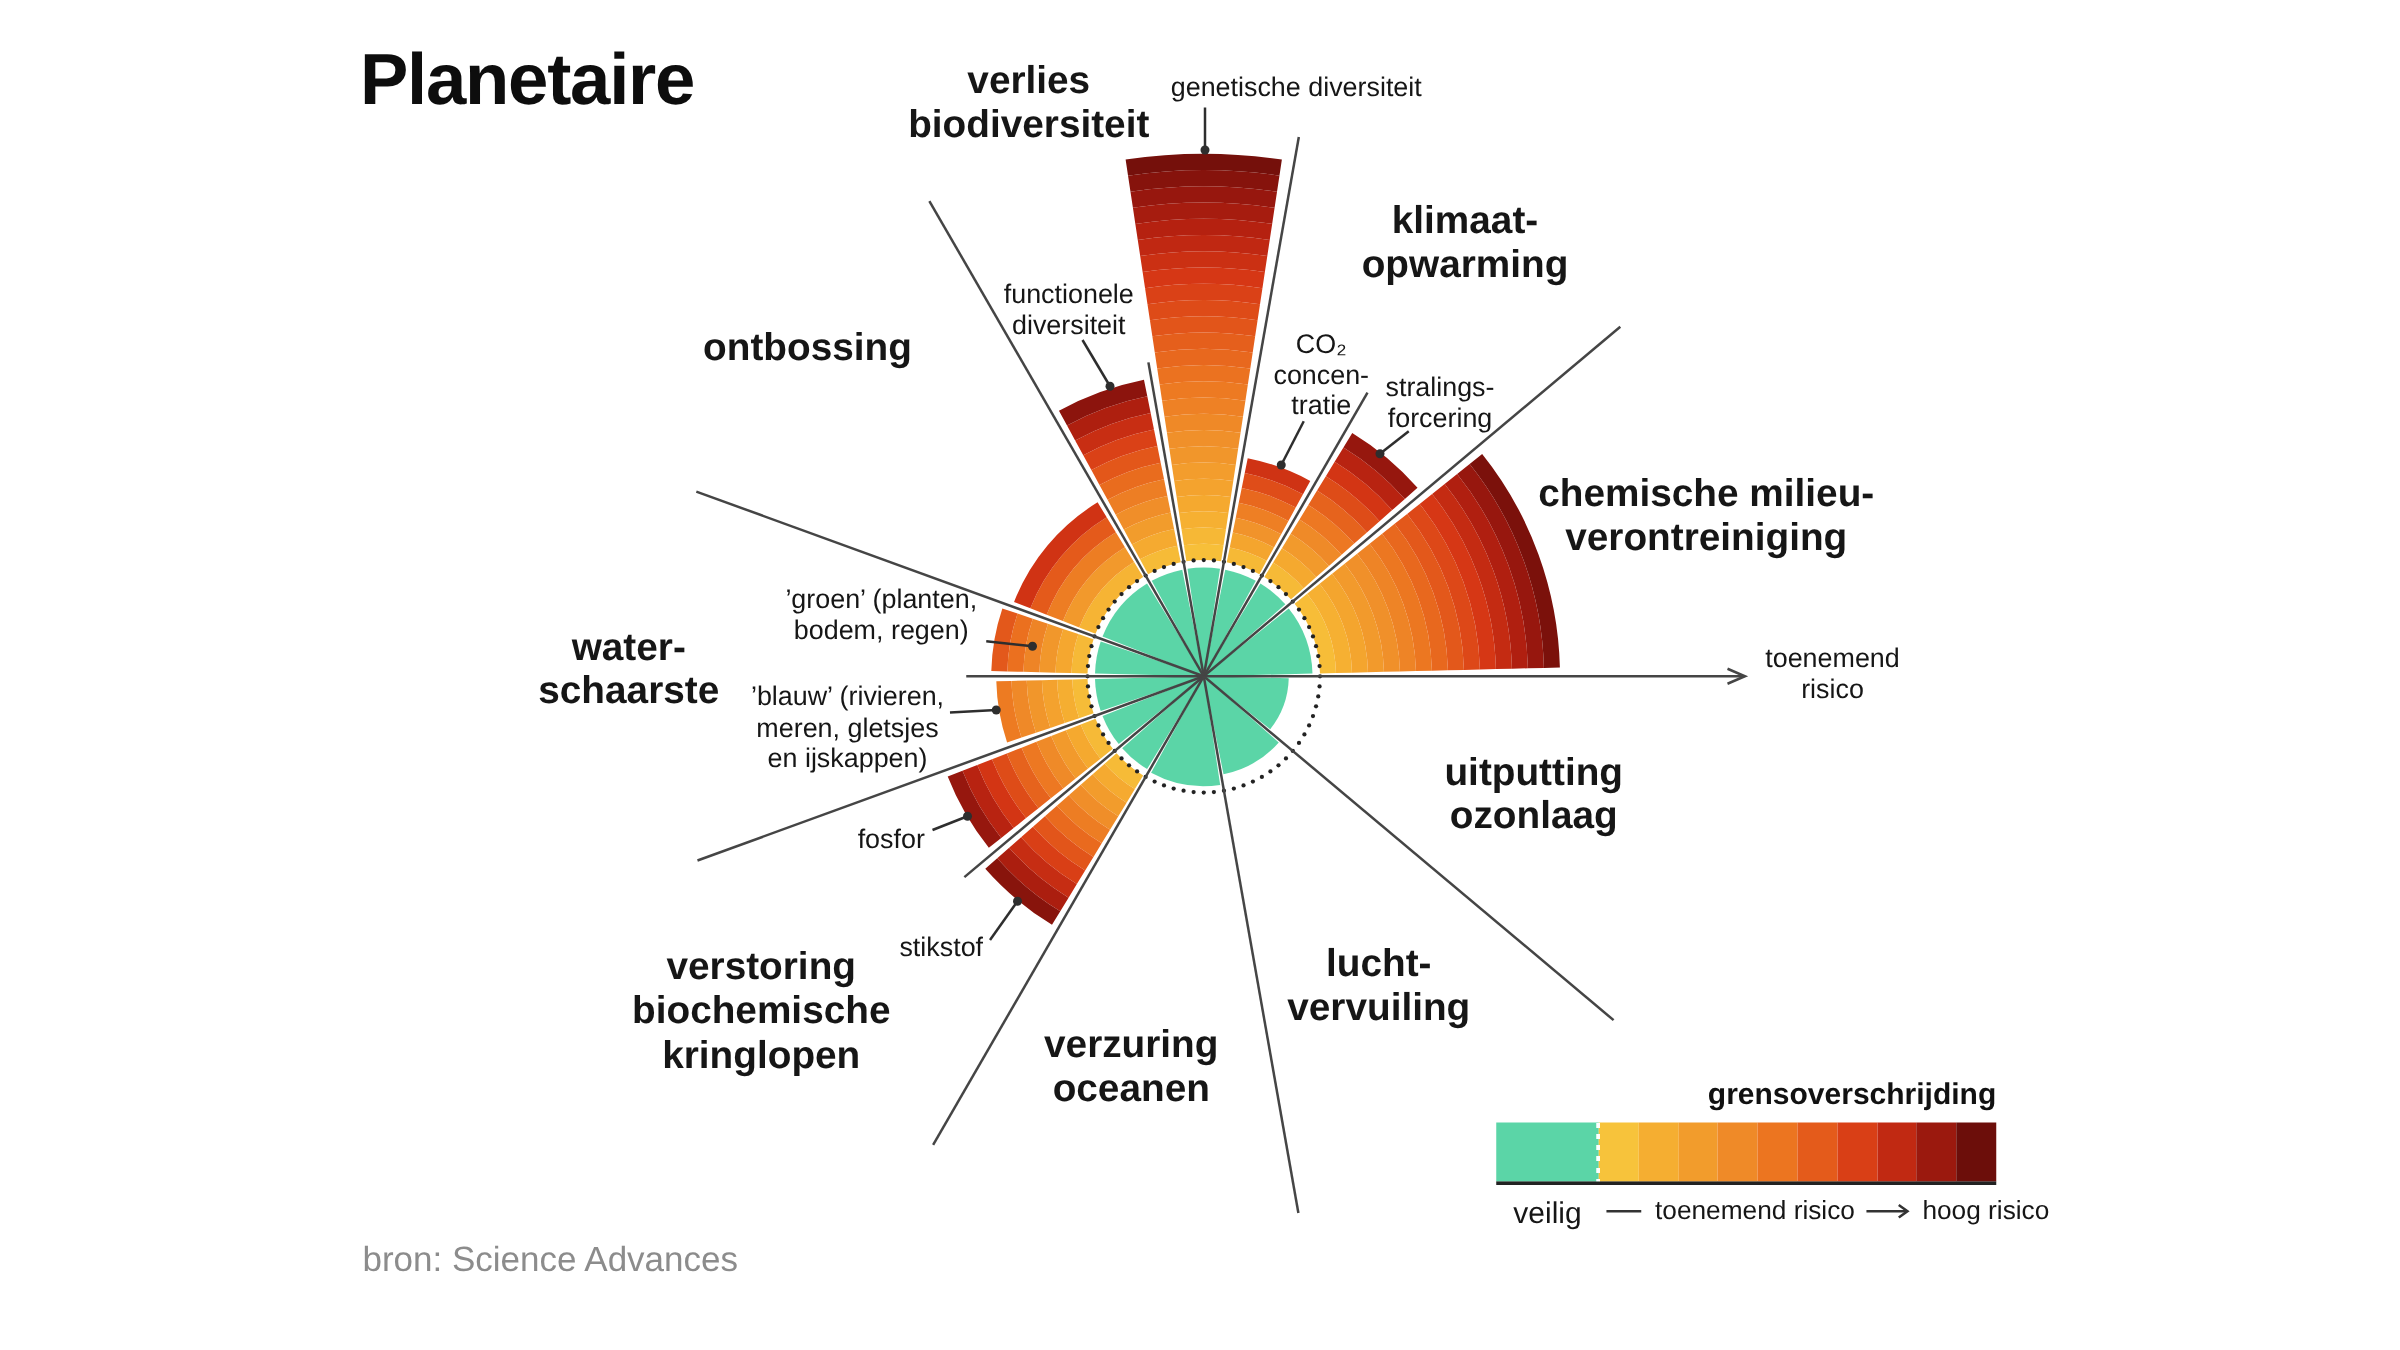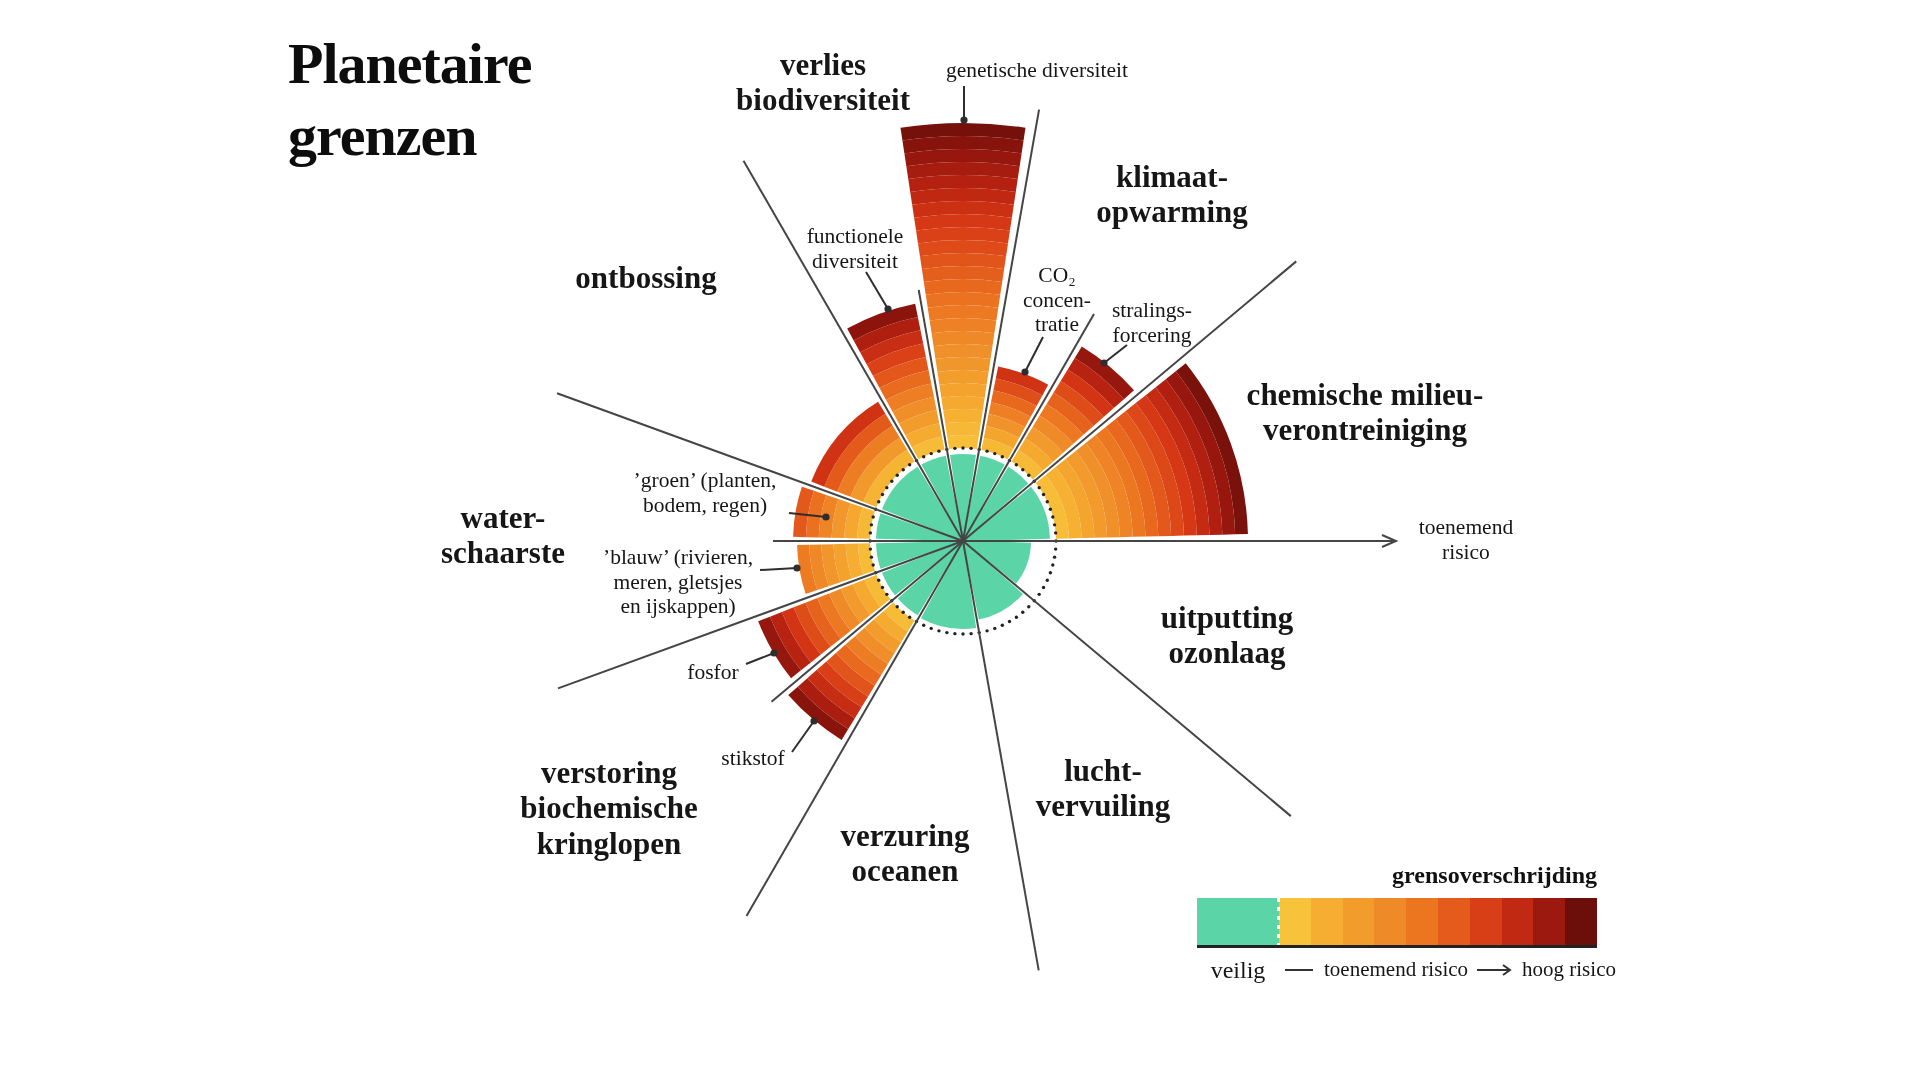--- a/index.html
+++ b/index.html
@@ -1,17 +1,17 @@
 <!DOCTYPE html>
 <html><head>
 <meta charset="utf-8">
 <style>
   html,body{margin:0;padding:0;background:#ffffff;}
   .canvas{position:relative;width:1920px;height:1080px;background:#ffffff;overflow:hidden;
-          font-family:Liberation Serif, serif;color:#1a1a1a;}
+          font-family:Liberation Sans, sans-serif;color:#1a1a1a;}
   .chart-svg{position:absolute;left:0;top:0;}
   .page-title{position:absolute;left:288px;top:28px;font-size:58px;font-weight:700;
               line-height:1.24;letter-spacing:-1px;color:#0d0d0d;}
   .source-note{position:absolute;left:290px;top:992px;font-size:28px;color:#8c8c8c;}
   .chart-label{position:absolute;transform:translate(-50%,-50%);text-align:center;
                white-space:pre;line-height:1.14;color:#161616;}
   .chart-label.bold{font-weight:700;font-size:31px;}
   .chart-label.reg{font-weight:400;font-size:21.5px;}
   .legend{position:absolute;}
   .legend-title{position:absolute;top:0;text-align:center;font-weight:700;font-size:24px;color:#111;}
@@ -23,21 +23,20 @@
   .legend-safe-label{position:absolute;text-align:center;font-size:24px;color:#161616;}
   .legend-risk-row{position:absolute;display:flex;align-items:center;gap:9px;font-size:21px;color:#161616;white-space:nowrap;}
 </style>
 </head>
 <body>
 
 <div class="canvas">
 
   <div class="page-title">
     <div>Planetaire</div>
-    <div>grenzen</div>
   </div>
 
   <svg id="chart" class="chart-svg" width="1920" height="1080" viewBox="0 0 1920 1080">
       <path d="M 1068.768417618849 538.4150755514493 A 105.8 105.8 0 0 0 1045.6848659819111 474.9935386681469 L 1035.6814039349501 482.9791975060271 A 93 93 0 0 1 1055.97223854965 538.7278074318033 Z" fill="rgb(247,189,56)"></path>
       <path d="M 1081.5645966880484 538.1023436710954 A 118.6 118.6 0 0 0 1055.6883280288719 467.0078798302668 L 1045.6848659819111 474.9935386681469 A 105.8 105.8 0 0 1 1068.768417618849 538.4150755514493 Z" fill="rgb(246,176,50)"></path>
       <path d="M 1094.3607757572474 537.7896117907413 A 131.4 131.4 0 0 0 1065.6917900758328 459.0222209923867 L 1055.6883280288719 467.0078798302668 A 118.6 118.6 0 0 1 1081.5645966880484 538.1023436710954 Z" fill="rgb(244,165,46)"></path>
       <path d="M 1107.1569548264465 537.4768799103874 A 144.2 144.2 0 0 0 1075.6952521227936 451.0365621545065 L 1065.6917900758328 459.0222209923867 A 131.4 131.4 0 0 1 1094.3607757572474 537.7896117907413 Z" fill="rgb(242,154,44)"></path>
       <path d="M 1119.9531338956458 537.1641480300334 A 157 157 0 0 0 1085.6987141697546 443.0509033166264 L 1075.6952521227936 451.0365621545065 A 144.2 144.2 0 0 1 1107.1569548264465 537.4768799103874 Z" fill="rgb(240,144,42)"></path>
       <path d="M 1132.7493129648449 536.8514161496795 A 169.8 169.8 0 0 0 1095.7021762167155 435.0652444787462 L 1085.6987141697546 443.0509033166264 A 157 157 0 0 1 1119.9531338956458 537.1641480300334 Z" fill="rgb(238,132,38)"></path>
       <path d="M 1145.545492034044 536.5386842693256 A 182.6 182.6 0 0 0 1105.7056382636763 427.07958564086607 L 1095.7021762167155 435.0652444787462 A 169.8 169.8 0 0 1 1132.7493129648449 536.8514161496795 Z" fill="rgb(236,119,33)"></path>
@@ -318,13 +317,14 @@
       </svg>
       <span>toenemend risico</span>
       <svg width="36" height="12">
         <line x1="0" y1="6" x2="32" y2="6" stroke="#333" stroke-width="2"></line>
         <path d="M26 1 L33 6 L26 11" fill="none" stroke="#333" stroke-width="2"></path>
       </svg>
       <span>hoog risico</span>
     </div>
   </div>
 
+  <div class="source-note">bron: Science Advances</div>
 </div>
 
 </body></html>

